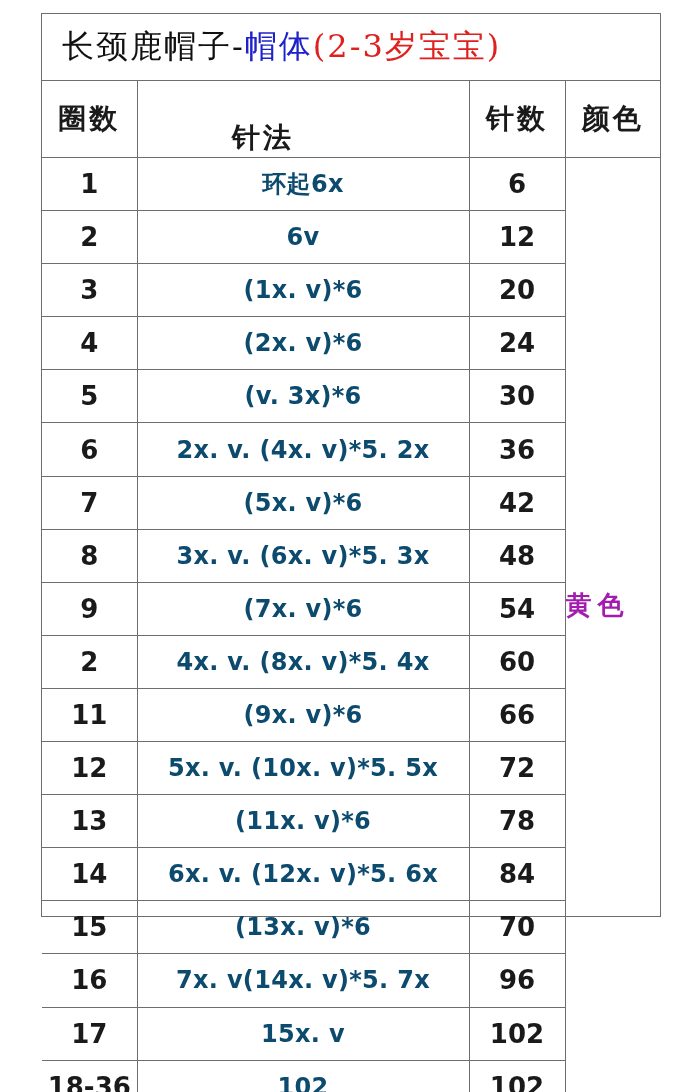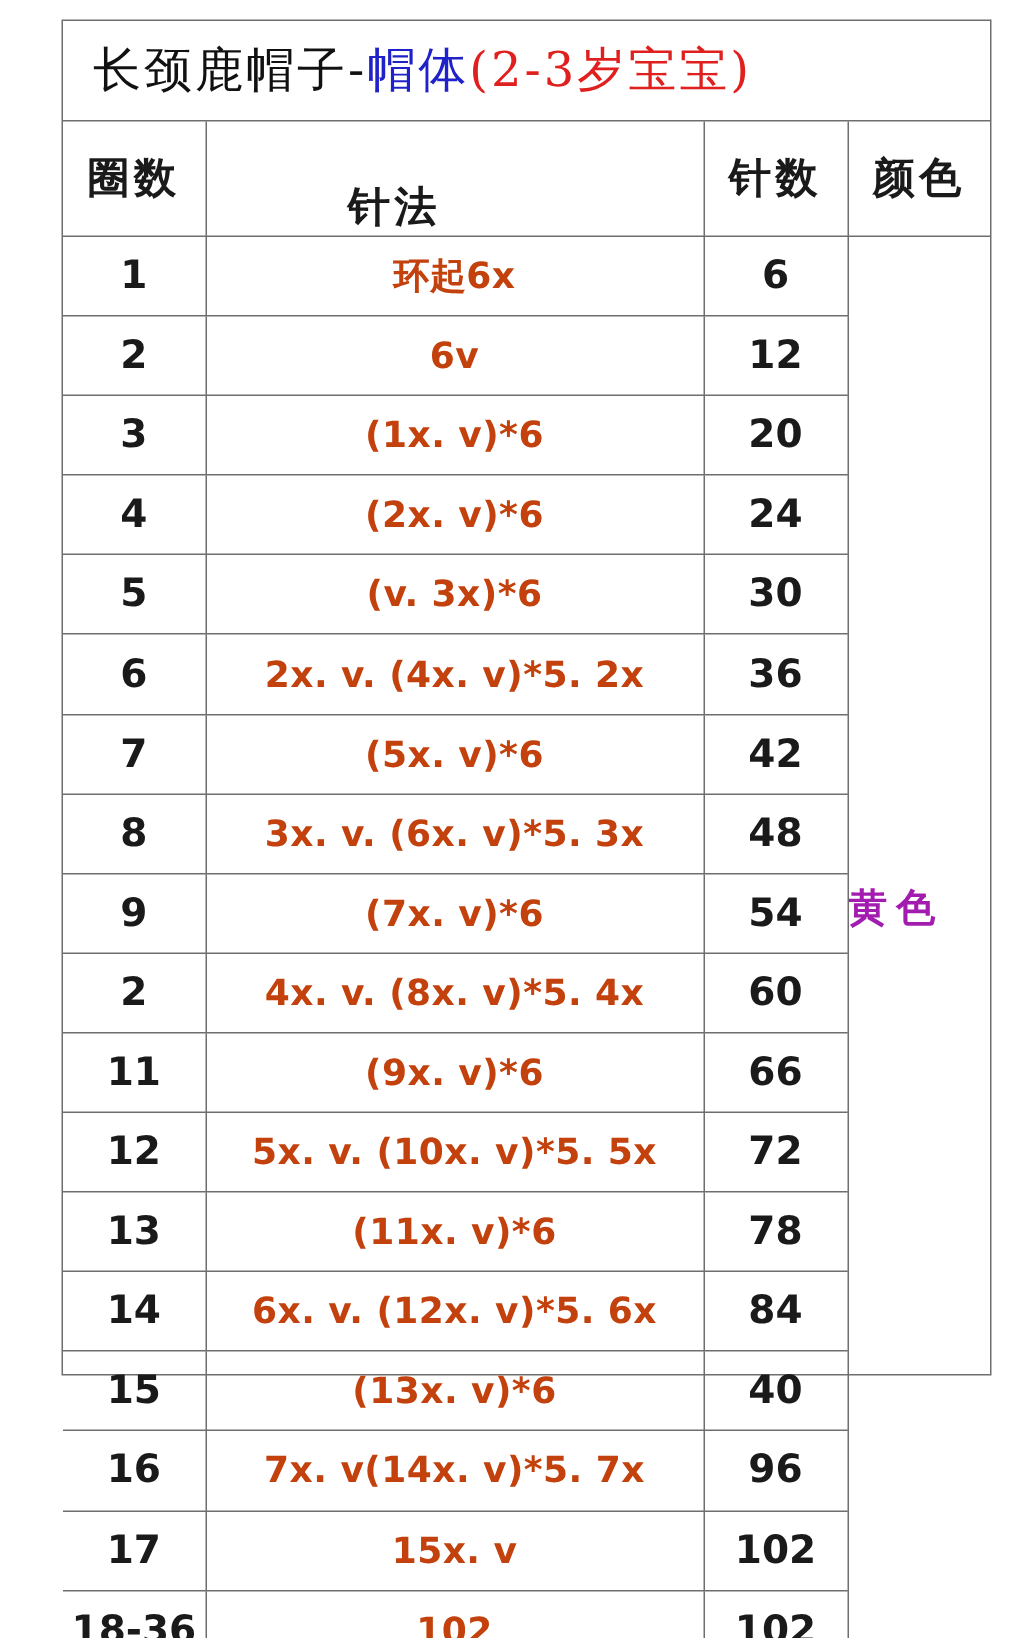--- a/index.html
+++ b/index.html
@@ -85,21 +85,21 @@
   th.h-stitch .hdr { display: inline-block; margin-right: 80px; margin-top: 38px; }
 
   td .num {
     font-family: "DejaVu Sans", "Liberation Sans", sans-serif;
     font-size: 26px;
     color: #1a1a1a;
   }
   td .stitch {
     font-family: "DejaVu Sans", "Liberation Sans", sans-serif;
     font-size: 24px;
-    color: #c2410c;
+    color: #0c4a6e;
     letter-spacing: 0.3px;
   }
   td.c-color {
     vertical-align: top;
     position: relative;
   }
   td.c-color .color-label {
     position: absolute;
     left: 0; right: 0;
     top: 430px;
@@ -203,21 +203,21 @@
       <td><span class="num">78</span></td>
     </tr>
     <tr class="data-row">
       <td><span class="num">14</span></td>
       <td><span class="stitch">6x. v. (12x. v)*5. 6x</span></td>
       <td><span class="num">84</span></td>
     </tr>
     <tr class="data-row">
       <td><span class="num">15</span></td>
       <td><span class="stitch">(13x. v)*6</span></td>
-      <td><span class="num">40</span></td>
+      <td><span class="num">70</span></td>
     </tr>
     <tr class="data-row">
       <td><span class="num">16</span></td>
       <td><span class="stitch">7x. v(14x. v)*5. 7x</span></td>
       <td><span class="num">96</span></td>
     </tr>
     <tr class="data-row">
       <td><span class="num">17</span></td>
       <td><span class="stitch">15x. v</span></td>
       <td><span class="num">102</span></td>

